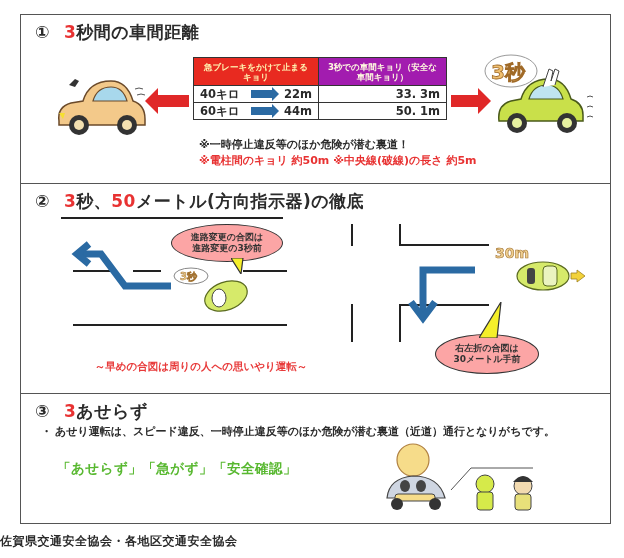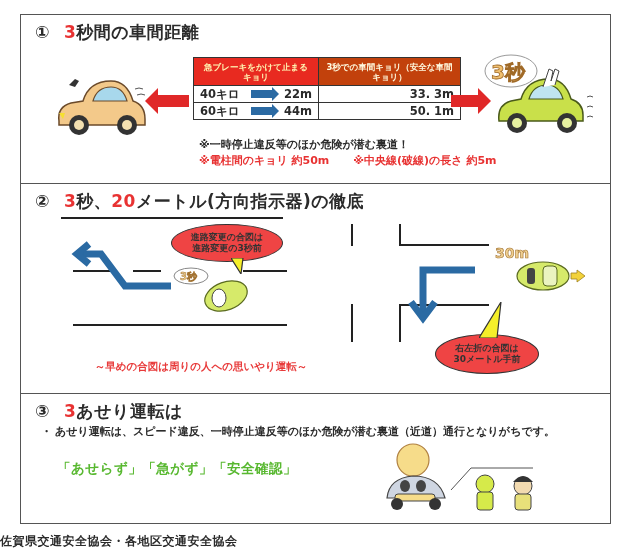--- a/index.html
+++ b/index.html
@@ -14,41 +14,41 @@
 
   .heading { position: absolute; left: 14px; top: 6px; font-weight: bold; font-size: 17px; color: #2b2b2b; letter-spacing: 0.5px; white-space: nowrap; }
   .heading .num { display: inline-block; font-weight: bold; margin-right: 14px; font-size: 17px; }
   .heading .red { color: #e83232; }
   .heading-underline { position: absolute; left: 40px; top: 33px; width: 222px; height: 2px; background: #222; }
 
   
   .dist-table { position: absolute; left: 172px; top: 42px; border-collapse: collapse; font-weight: bold; }
   .dist-table th { font-size: 8.5px; line-height: 10px; height: 28px; border: 1.2px solid #333; color: #fff3b0; padding: 0 6px; text-align: center; }
   .dist-table th.col1 { background: #e82a20; width: 125px; }
-  .dist-table th.col2 { background: #c2410c; width: 142px; color: #fffbe0; }
+  .dist-table th.col2 { background: #a21caf; width: 128px; color: #fffbe0; }
   .dist-table td { font-size: 11.5px; height: 17px; border: 1.2px solid #333; padding: 0 6px; color: #2a2a2a; }
   .dist-table td.c2 { text-align: right; }
   .row-inner { display: flex; align-items: center; justify-content: space-between; }
   .blue-arrow { display: inline-block; width: 22px; height: 8px; background: #2b6aa3; position: relative; margin: 0 6px; }
   .blue-arrow::after { content: ""; position: absolute; right: -6px; top: -3px; border-left: 7px solid #2b6aa3; border-top: 7px solid transparent; border-bottom: 7px solid transparent; }
 
   .note1 { position: absolute; left: 178px; top: 122px; font-size: 11px; font-weight: bold; color: #2b2b2b; white-space: nowrap; }
   .note2 { position: absolute; left: 178px; top: 138px; font-size: 11px; font-weight: bold; color: #e83232; white-space: nowrap; }
-  .note2 span + span { margin-left: 24px; }
+  .note2 span + span { margin-left: 4px; }
 
   .red-arrow-left { position: absolute; left: 136px; top: 80px; width: 32px; height: 12px; background: #e02828; }
   .red-arrow-left::before { content: ""; position: absolute; left: -12px; top: -7px; border-right: 13px solid #e02828; border-top: 13px solid transparent; border-bottom: 13px solid transparent; }
   .red-arrow-right { position: absolute; left: 430px; top: 80px; width: 28px; height: 12px; background: #e02828; }
   .red-arrow-right::after { content: ""; position: absolute; right: -12px; top: -7px; border-left: 13px solid #e02828; border-top: 13px solid transparent; border-bottom: 13px solid transparent; }
 
   .car-illus { position: absolute; }
 
   
   .road-line { position: absolute; background: #222; }
-  .bubble { position: absolute; background: #ef4444; border: 1.5px solid #333; border-radius: 50%; display: flex; align-items: center; justify-content: center; text-align: center; font-size: 9px; font-weight: bold; line-height: 11px; color: #333; }
+  .bubble { position: absolute; background: #fca5a5; border: 1.5px solid #333; border-radius: 50%; display: flex; align-items: center; justify-content: center; text-align: center; font-size: 9px; font-weight: bold; line-height: 11px; color: #333; }
   .slogan { position: absolute; left: 14px; top: 176px; width: 332px; text-align: center; font-size: 10.5px; font-weight: bold; color: #e83a3a; white-space: nowrap; }
 
   
   .bullet { position: absolute; left: 34px; top: 30px; width: 548px; font-size: 11px; font-weight: bold; color: #2b2b2b; line-height: 15px; }
   .bullet .dot { position: absolute; left: -14px; top: 0; }
   .green-slogans { position: absolute; left: 36px; top: 66px; font-size: 13.5px; font-weight: bold; color: #58b830; white-space: nowrap; letter-spacing: 0.5px; }
 
   .footer { position: absolute; left: 0; top: 533px; width: 624px; font-size: 12px; font-weight: bold; color: #2b2b2b; letter-spacing: 0.5px; }
 </style>
 </head>
@@ -120,21 +120,21 @@
     </svg>
 
     <div class="note1">※一時停止違反等のほか危険が潜む裏道！</div>
     <div class="note2">
       <span>※電柱間のキョリ 約50m</span><span>※中央線(破線)の長さ 約5m</span>
     </div>
   </div>
 
   <div class="section sec2">
     <div class="heading">
-      <span class="num">②</span><span class="red">3</span><span>秒、</span><span class="red">20</span><span>メートル(方向指示器)の徹底</span>
+      <span class="num">②</span><span class="red">3</span><span>秒、</span><span class="red">50</span><span>メートル(方向指示器)の徹底</span>
     </div>
     <div class="heading-underline"></div>
 
     <div class="road-line" style="left:52px; top:86px; width:42px; height:2px;"></div>
     <div class="road-line" style="left:112px; top:86px; width:28px; height:2px;"></div>
     <div class="road-line" style="left:222px; top:86px; width:44px; height:2px;"></div>
     <div class="road-line" style="left:52px; top:140px; width:214px; height:2px;"></div>
 
     <svg style="position:absolute; left:50px; top:50px;" width="120" height="60" viewBox="0 0 120 60">
       <polyline points="100,52 54,52 30,20 8,20" fill="none" stroke="#2a6aa3" stroke-width="7" stroke-linejoin="miter"></polyline>
@@ -187,21 +187,21 @@
     </div>
     <svg style="position:absolute; left:458px; top:118px;" width="24" height="36" viewBox="0 0 24 36">
       <path d="M0 36 L22 0 L18 36 Z" fill="#f5ef2a" stroke="#333" stroke-width="1.2"></path>
     </svg>
 
     <div class="slogan">～早めの合図は周りの人への思いやり運転～</div>
   </div>
 
   <div class="section sec3">
     <div class="heading">
-      <span class="num">③</span><span class="red">3</span><span>あせり運転は</span>
+      <span class="num">③</span><span class="red">3</span><span>あせらず</span>
     </div>
     <div class="bullet">
       <span class="dot">・</span>
       <span>あせり運転は、スピード違反、一時停止違反等のほか危険が潜む裏道（近道）通行となりがちです。</span>
     </div>
     <div class="green-slogans">
       <span>「あせらず」</span><span>「急がず」</span><span>「安全確認」</span>
     </div>
 
     <svg style="position:absolute; left:352px; top:48px;" width="200" height="80" viewBox="0 0 200 80">

